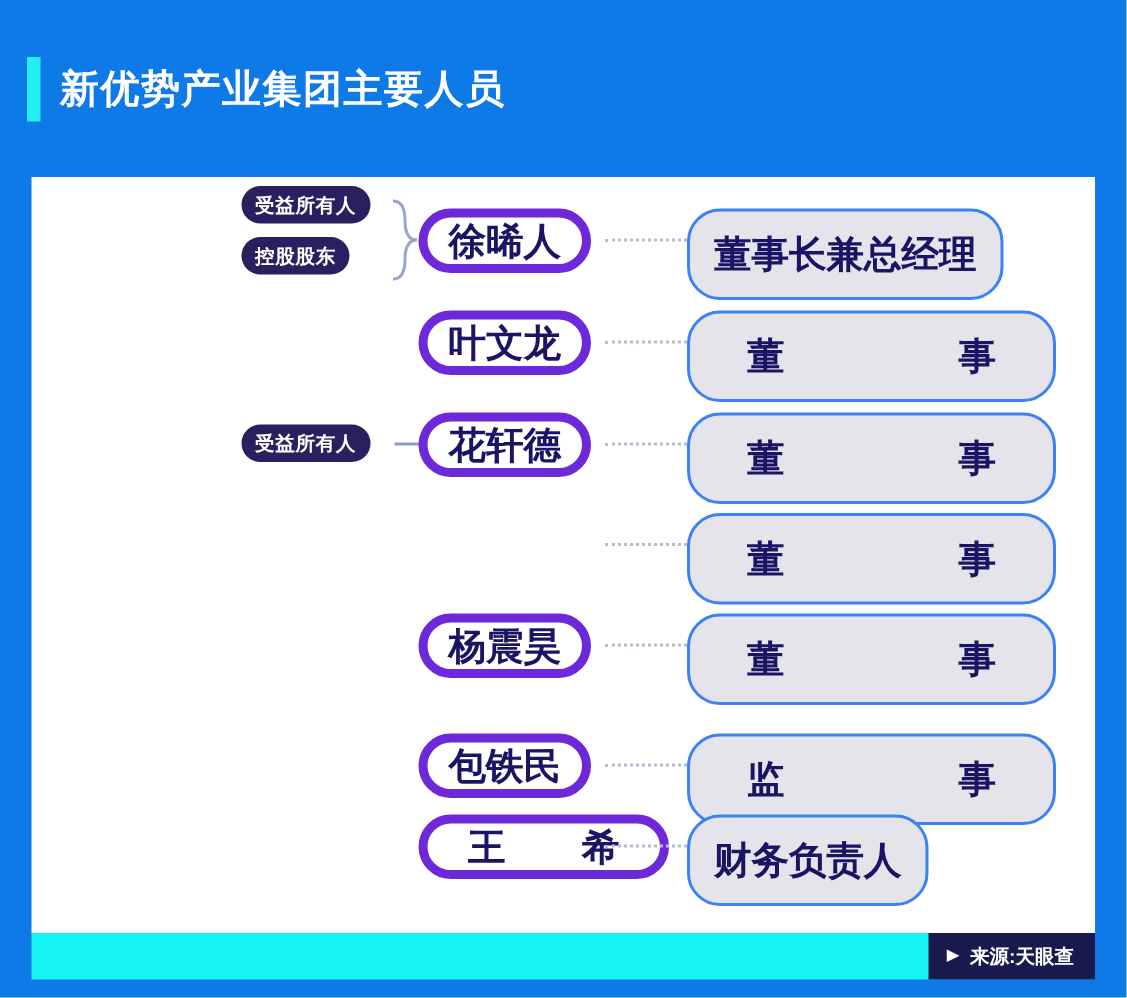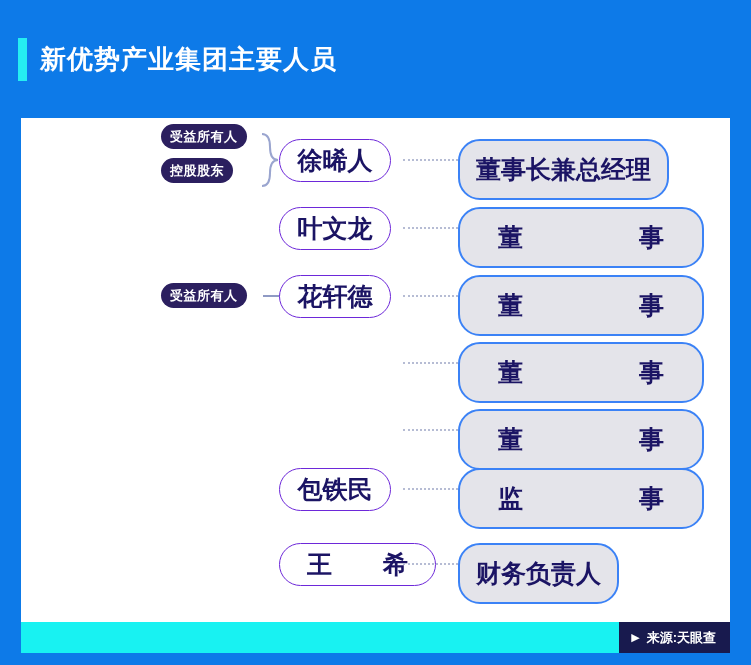--- a/index.html
+++ b/index.html
@@ -56,21 +56,21 @@
     height: 52px;
     width: 709px;
     display: flex;
     align-items: center;
   }
   .row.r0 { top: 16px; }
   .row.r1 { top: 84px; }
   .row.r2 { top: 152px; }
   .row.r3 { top: 219px; }
   .row.r4 { top: 286px; }
-  .row.r5 { top: 345px; padding-left: 24px; }
+  .row.r5 { top: 366px; padding-left: 24px; }
   .row.r6 { top: 420px; }
 
   
   .tagzone {
     position: absolute;
     left: 0; top: 0;
     width: 240px; height: 52px;
   }
 
   .tag {
@@ -112,21 +112,21 @@
     background: #8f9ac4;
   }
 
   
   .name-pill {
     position: absolute;
     left: 258px;
     top: 5px;
     height: 43px;
     min-width: 112px;
-    border: 1px solid #6d28d9;
+    border: 6px solid #6d28d9;
     background: #ffffff;
     border-radius: 22px;
     color: #1b1464;
     font-size: 25px;
     font-weight: bold;
     display: flex;
     align-items: center;
     justify-content: center;
     padding: 0 14px;
     white-space: nowrap;
@@ -227,20 +227,21 @@
       <div class="dots"></div>
       <div class="pos-pill wide-space">董　　事</div>
     </div>
 
     <div class="row r3">
       <div class="dots"></div>
       <div class="pos-pill wide-space">董　　事</div>
     </div>
 
     <div class="row r4">
+      <div class="name-pill">杨震昊</div>
       <div class="dots"></div>
       <div class="pos-pill wide-space">董　　事</div>
     </div>
 
     <div class="row r5">
       <div class="name-pill">包铁民</div>
       <div class="dots"></div>
       <div class="pos-pill wide-space">监　　事</div>
     </div>
 

